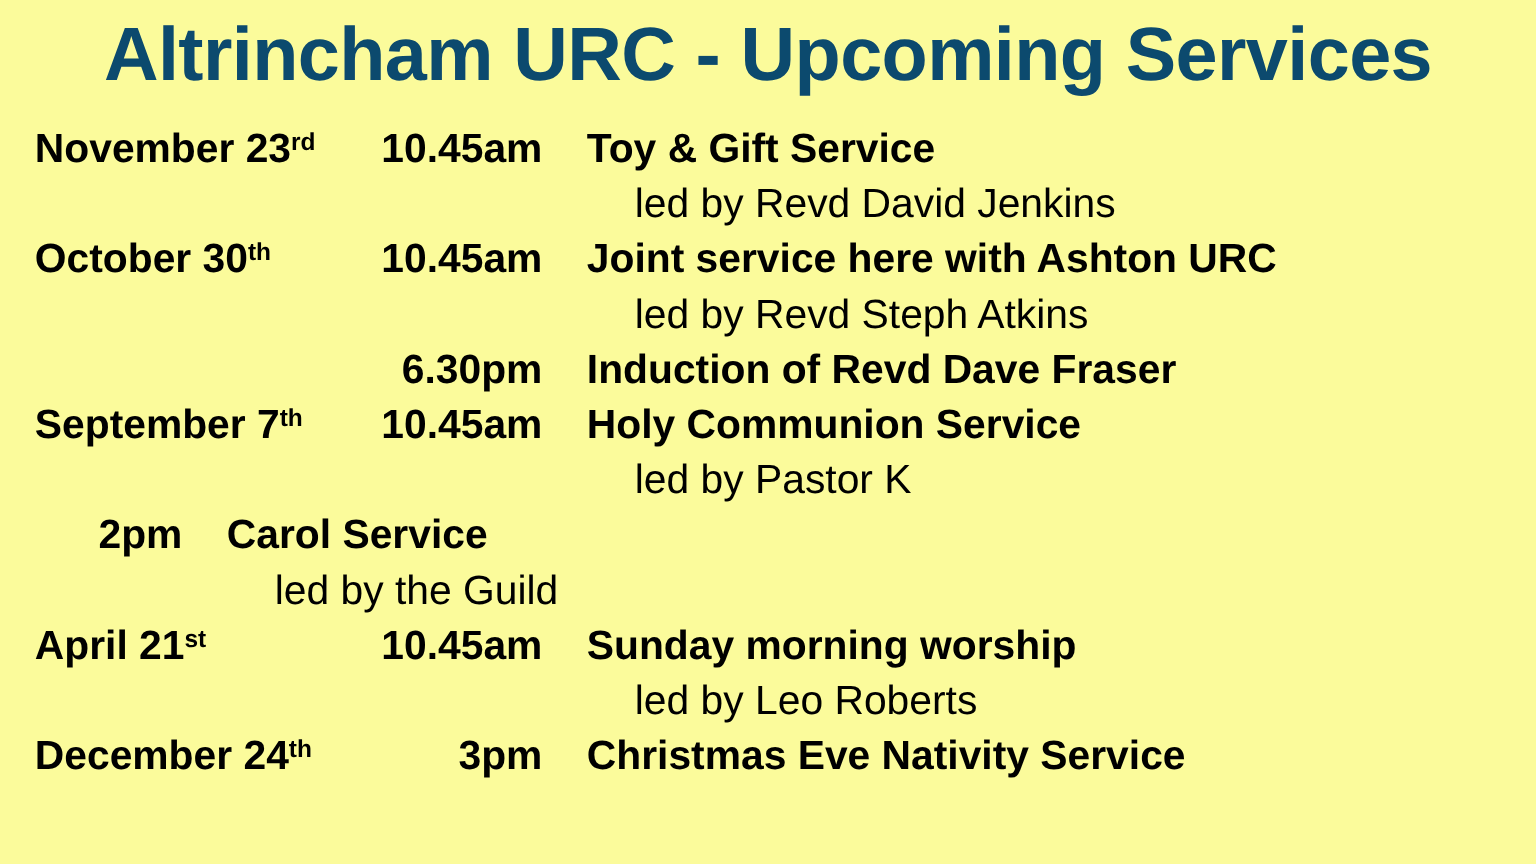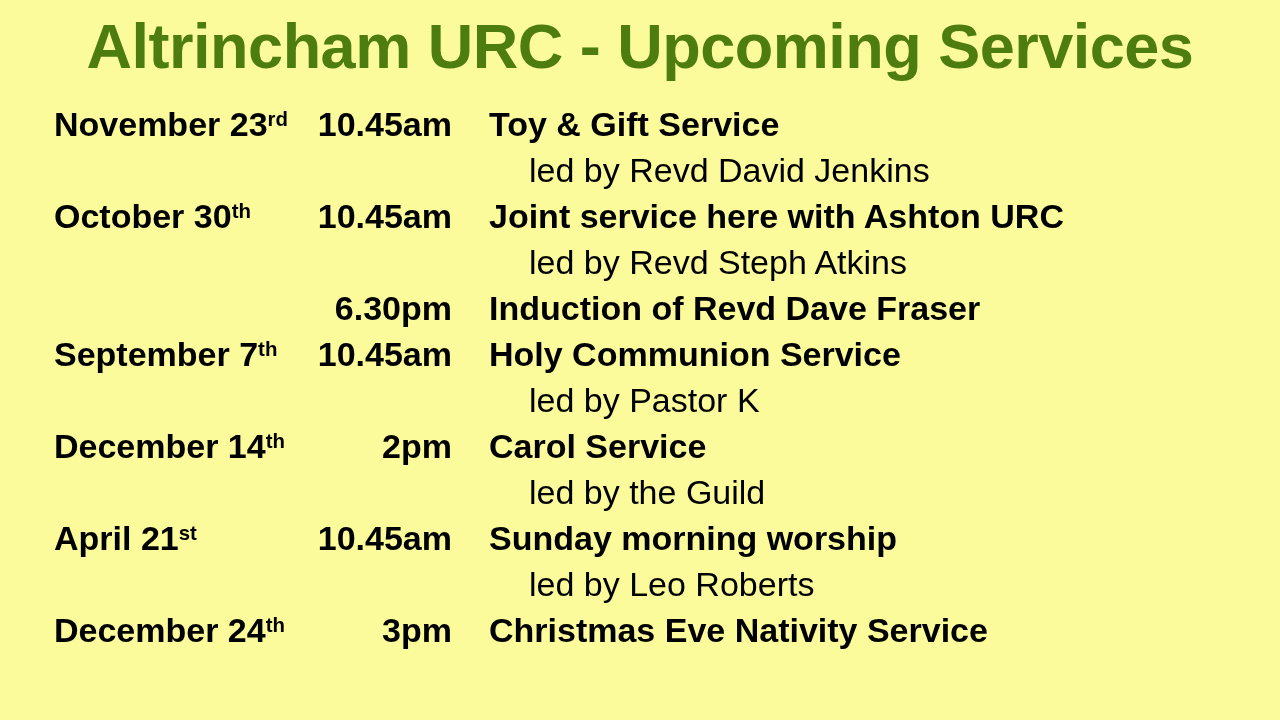--- a/index.html
+++ b/index.html
@@ -25,37 +25,37 @@
     position: absolute;
     left: 0;
     top: 8px;
     width: 1280px;
     text-align: center;
     font-size: 63px;
     font-weight: bold;
     line-height: 76px;
     letter-spacing: -0.5px;
     white-space: nowrap;
-    color: #4d7c0f;
+    color: #0c4a6e;
   }
   #schedule {
     position: absolute;
     left: 0;
     top: 101px;
     width: 1280px;
   }
   .service-row {
     display: flex;
     align-items: flex-start;
     width: 1280px;
   }
   .col-date {
     width: 300px;
     box-sizing: border-box;
-    padding-left: 54px;
+    padding-left: 29px;
     text-align: left;
     font-size: 34px;
     font-weight: bold;
     line-height: 46px;
     white-space: nowrap;
   }
   .col-time {
     width: 152px;
     box-sizing: border-box;
     padding-right: 0px;
@@ -131,21 +131,20 @@
       </div>
       <div class="service-row">
         <div class="col-date"><span>September 7</span><span class="ord">th</span></div>
         <div class="col-time">10.45am</div>
         <div class="col-service">
           <div class="service-title">Holy Communion Service</div>
           <div class="service-leader">led by Pastor K</div>
         </div>
       </div>
       <div class="service-row">
-        <div class="col-date"><span>December 14</span><span class="ord">th</span></div>
         <div class="col-time">2pm</div>
         <div class="col-service">
           <div class="service-title">Carol Service</div>
           <div class="service-leader">led by the Guild</div>
         </div>
       </div>
       <div class="service-row">
         <div class="col-date"><span>April 21</span><span class="ord">st</span></div>
         <div class="col-time">10.45am</div>
         <div class="col-service">

